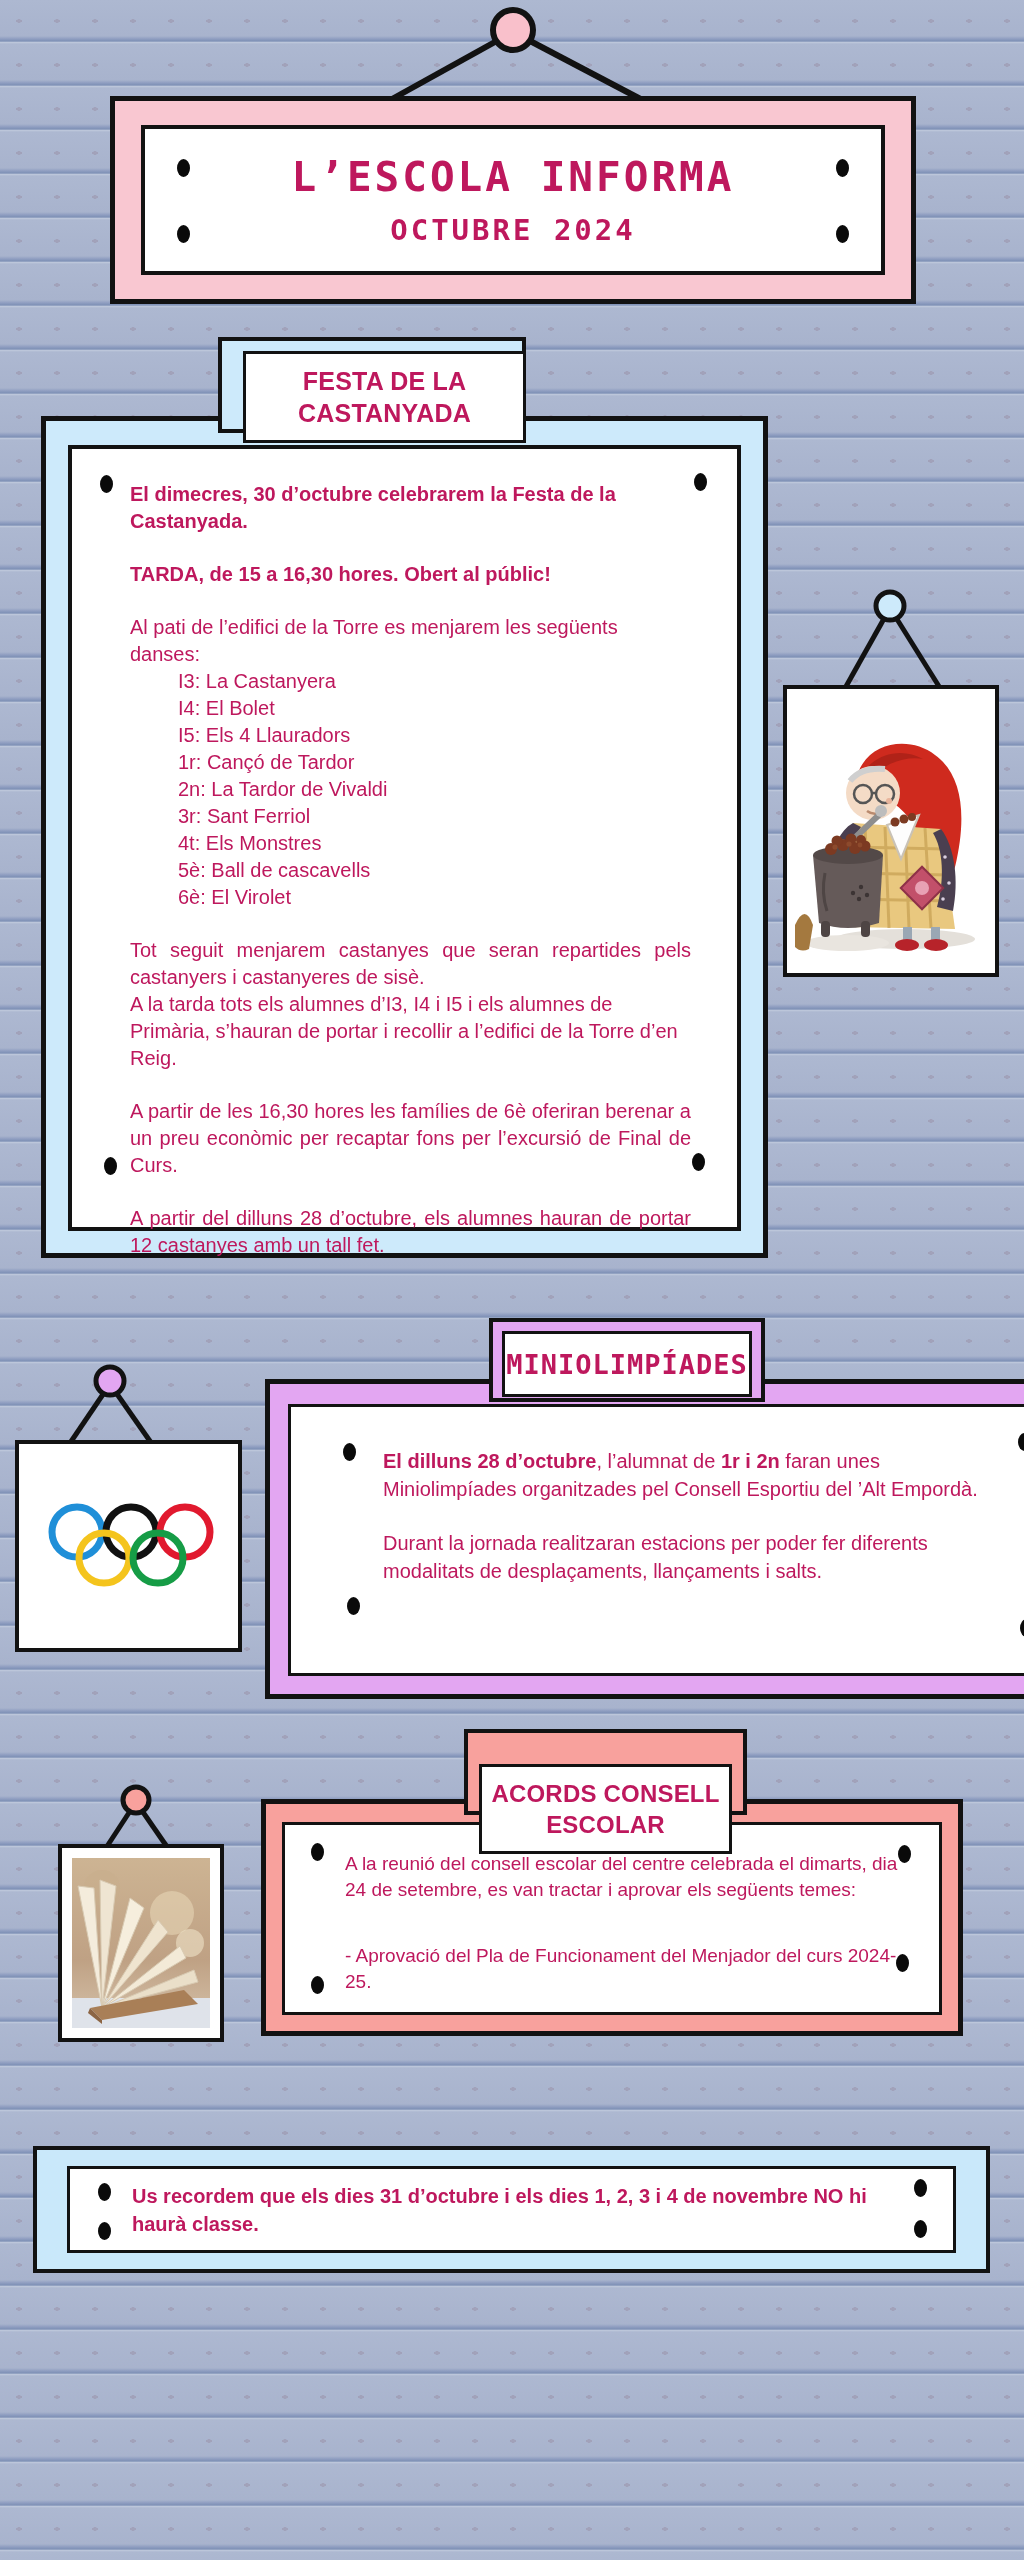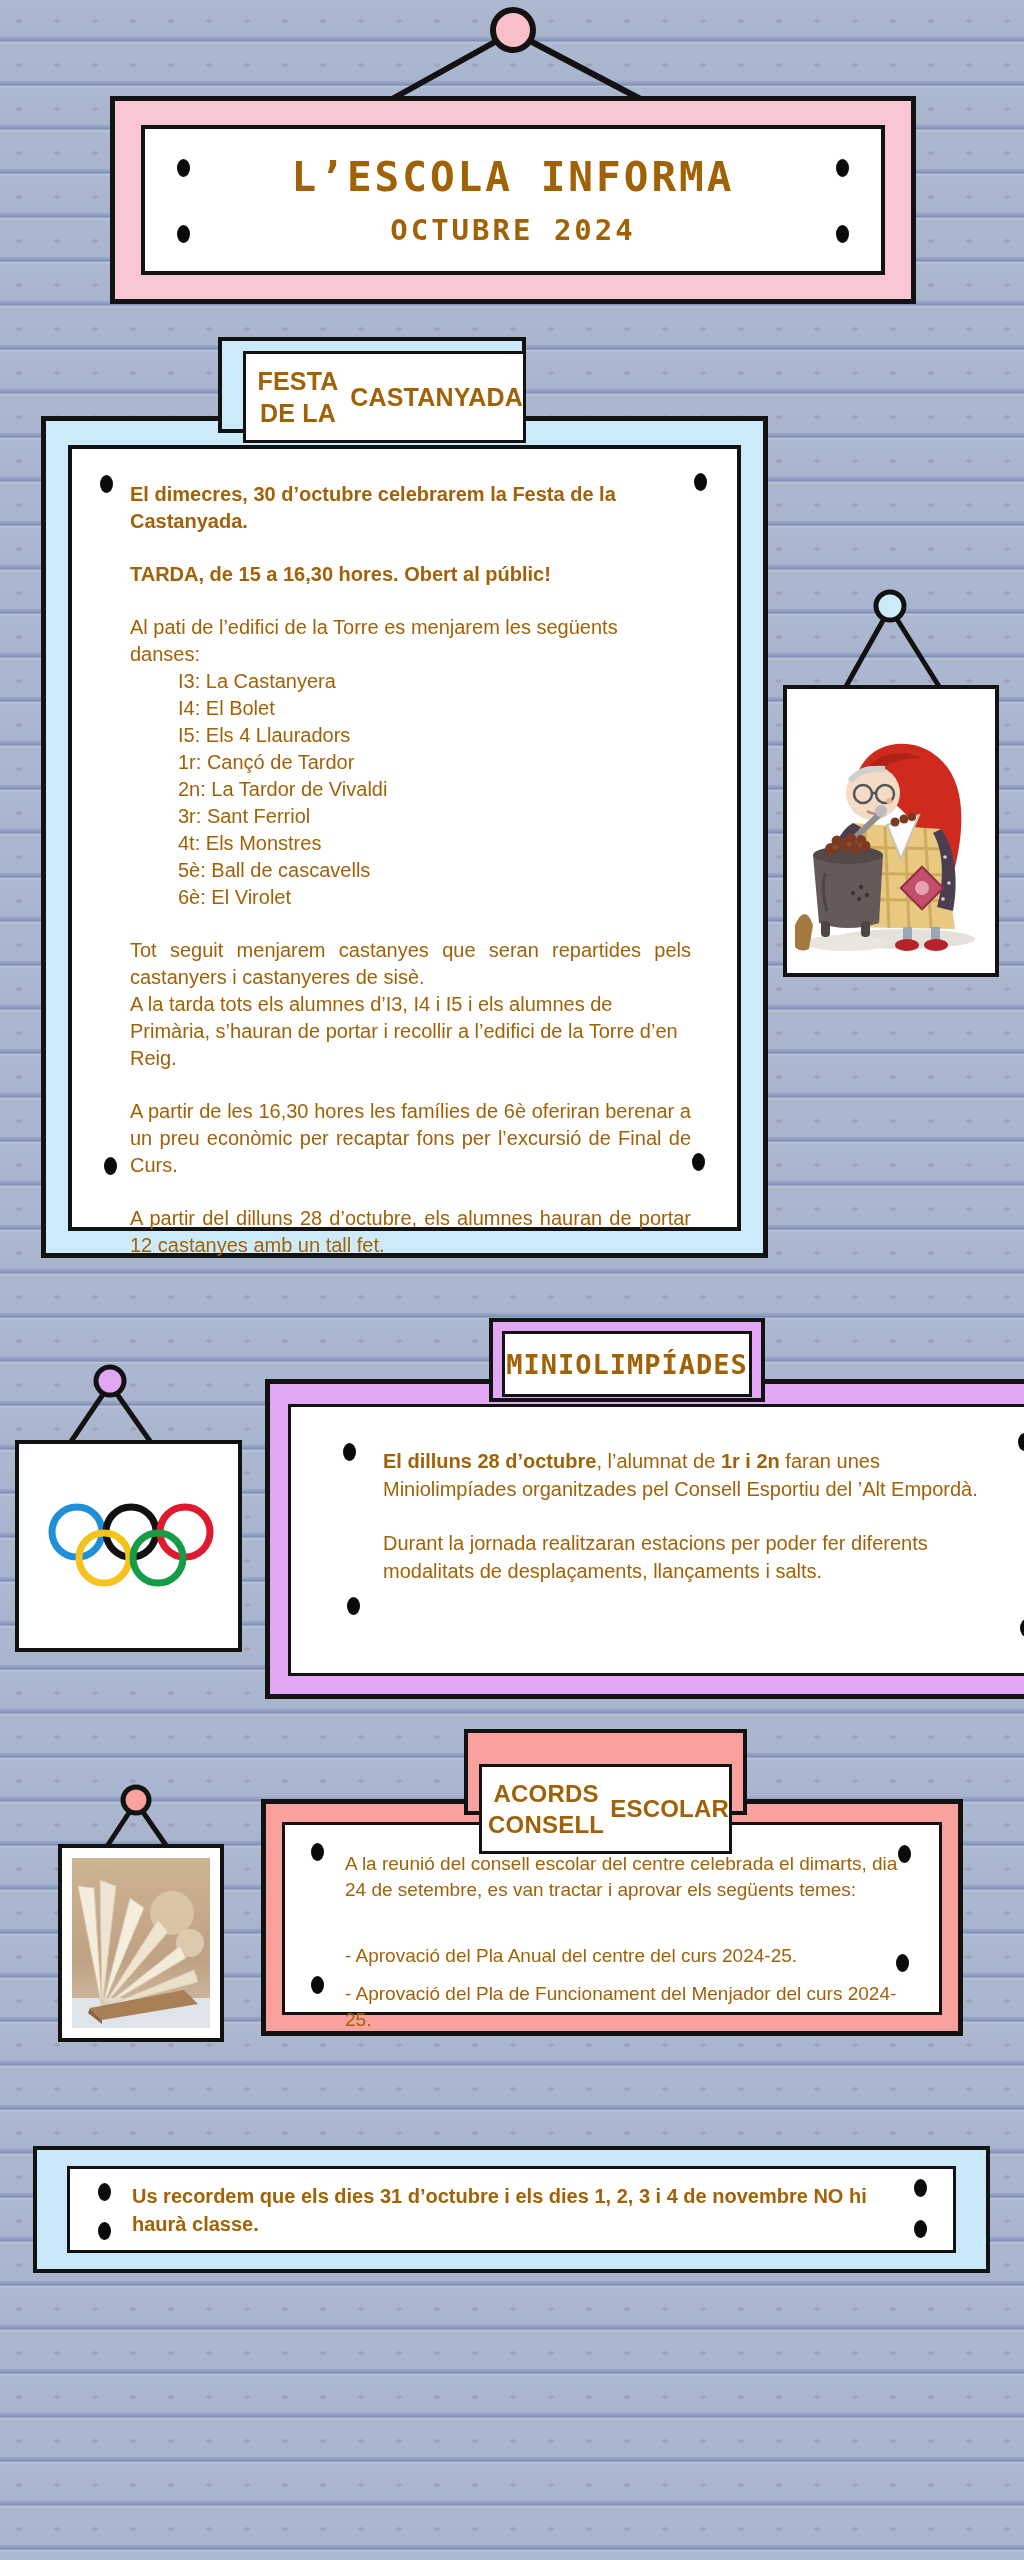--- a/index.html
+++ b/index.html
@@ -1,29 +1,29 @@
 <!DOCTYPE html>
 <html><head>
 <meta charset="utf-8">
 <style>
   html,body{margin:0;padding:0;background:#a9b4ce;}
   #canvas{
     position:relative;width:1024px;height:2560px;overflow:hidden;
-    font-family:"Liberation Sans",sans-serif;color:#a16207;
+    font-family:"Liberation Sans",sans-serif;color:#be185d;
     background-color:#a9b4ce;
     background-image:
       radial-gradient(5px 3px at 19px 21px, rgba(151,139,160,.45) 55%, rgba(151,139,160,0) 60%),
       repeating-linear-gradient(180deg,
         #adb8d1 0px,#a8b3cd 36px,#8e9dc0 39px,#7f91b6 41px,#bcc6da 42.5px,#adb8d1 44px);
     background-size:38px 44px, 100% 44px;
   }
   .card{position:absolute;border:5px solid #121212;box-sizing:border-box;z-index:1;}
   .tab{position:absolute;border:4px solid #121212;box-sizing:border-box;z-index:2;}
   .titlebox{position:absolute;border:3px solid #121212;background:#fff;box-sizing:border-box;z-index:3;
-    display:flex;flex-direction:row;align-items:center;justify-content:center;text-align:center;}
+    display:flex;flex-direction:column;align-items:center;justify-content:center;text-align:center;}
   .inner{position:absolute;border:4px solid #121212;background:#fff;box-sizing:border-box;}
   .pin{position:absolute;width:13px;height:18px;background:#0a0a0a;border-radius:50%;}
   .hanger{position:absolute;z-index:0;}
   .frame-pic{position:absolute;background:#fff;border:4px solid #121212;box-sizing:border-box;z-index:1;}
   .body-text{position:absolute;inset:0;box-sizing:border-box;font-size:20px;line-height:27px;}
   .b{font-weight:700;}
   .sans-title{font-weight:700;font-size:25px;line-height:1.3;letter-spacing:.2px;}
   .mono{font-family:"DejaVu Sans Mono",monospace;font-weight:700;}
   .para{margin:0 0 26px 0;}
   .para:last-child{margin-bottom:0;}
@@ -224,21 +224,20 @@
   </div>
 
   <div class="card" style="left:261px;top:1799px;width:702px;height:237px;background:#f8a19d;">
     <div class="inner" style="left:16px;right:16px;top:18px;bottom:16px;border-width:3px;">
       <div class="pin" style="left:26px;top:18px;"></div>
       <div class="pin" style="right:28px;top:20px;"></div>
       <div class="pin" style="left:26px;bottom:18px;"></div>
       <div class="pin" style="right:30px;bottom:40px;"></div>
       <div class="body-text" style="padding:26px 40px 16px 60px;font-size:19px;line-height:26px;">
         <p class="para" style="margin-bottom:40px;">A la reunió del consell escolar del centre celebrada el dimarts, dia 24 de setembre, es van tractar i aprovar els següents temes:</p>
-        <div style="margin-bottom:12px;">- Aprovació del Pla Anual del centre del curs 2024-25.</div>
         <div>- Aprovació del Pla de Funcionament del Menjador del curs 2024-25.</div>
       </div>
     </div>
   </div>
 
   <svg class="hanger" style="left:70px;top:1784px;" width="140" height="80" viewBox="0 0 140 80">
     <line x1="66" y1="18" x2="32" y2="70" stroke="#121212" stroke-width="5"></line>
     <line x1="66" y1="18" x2="102" y2="70" stroke="#121212" stroke-width="5"></line>
     <circle cx="66" cy="16" r="13" fill="#f8a19d" stroke="#121212" stroke-width="5"></circle>
   </svg>

